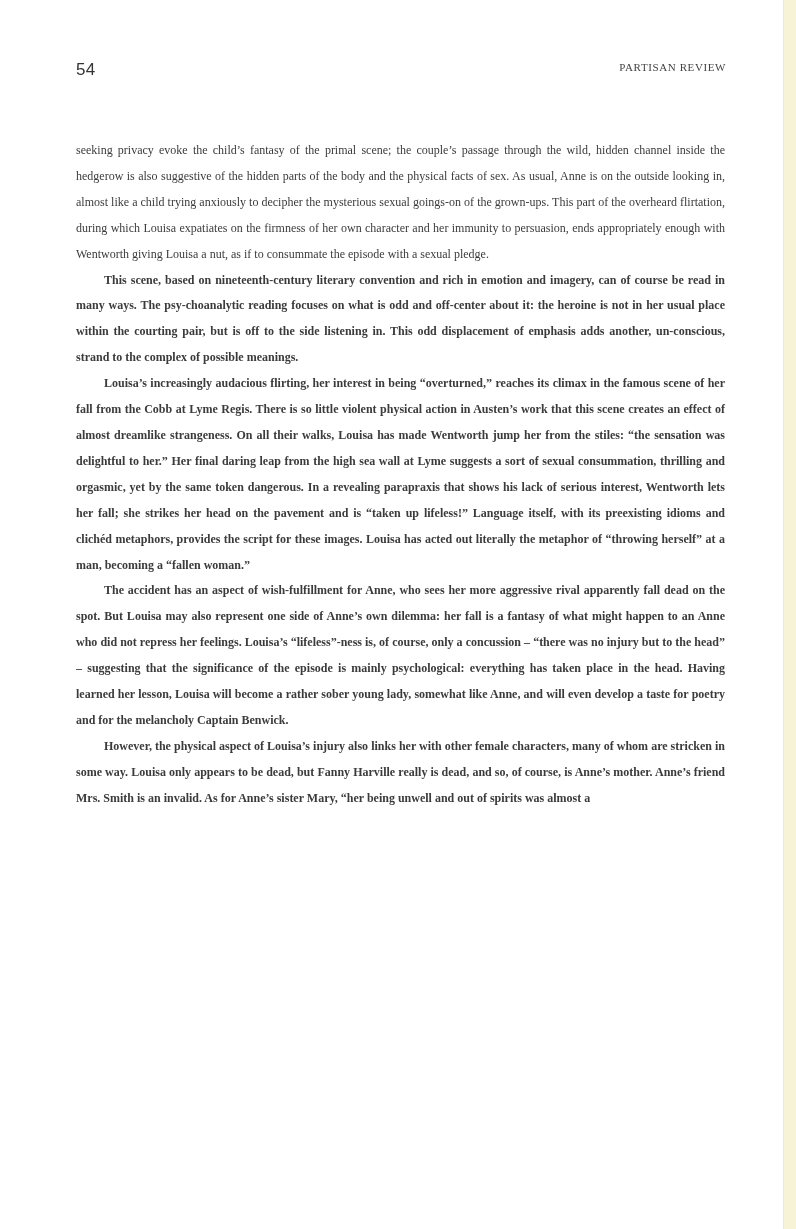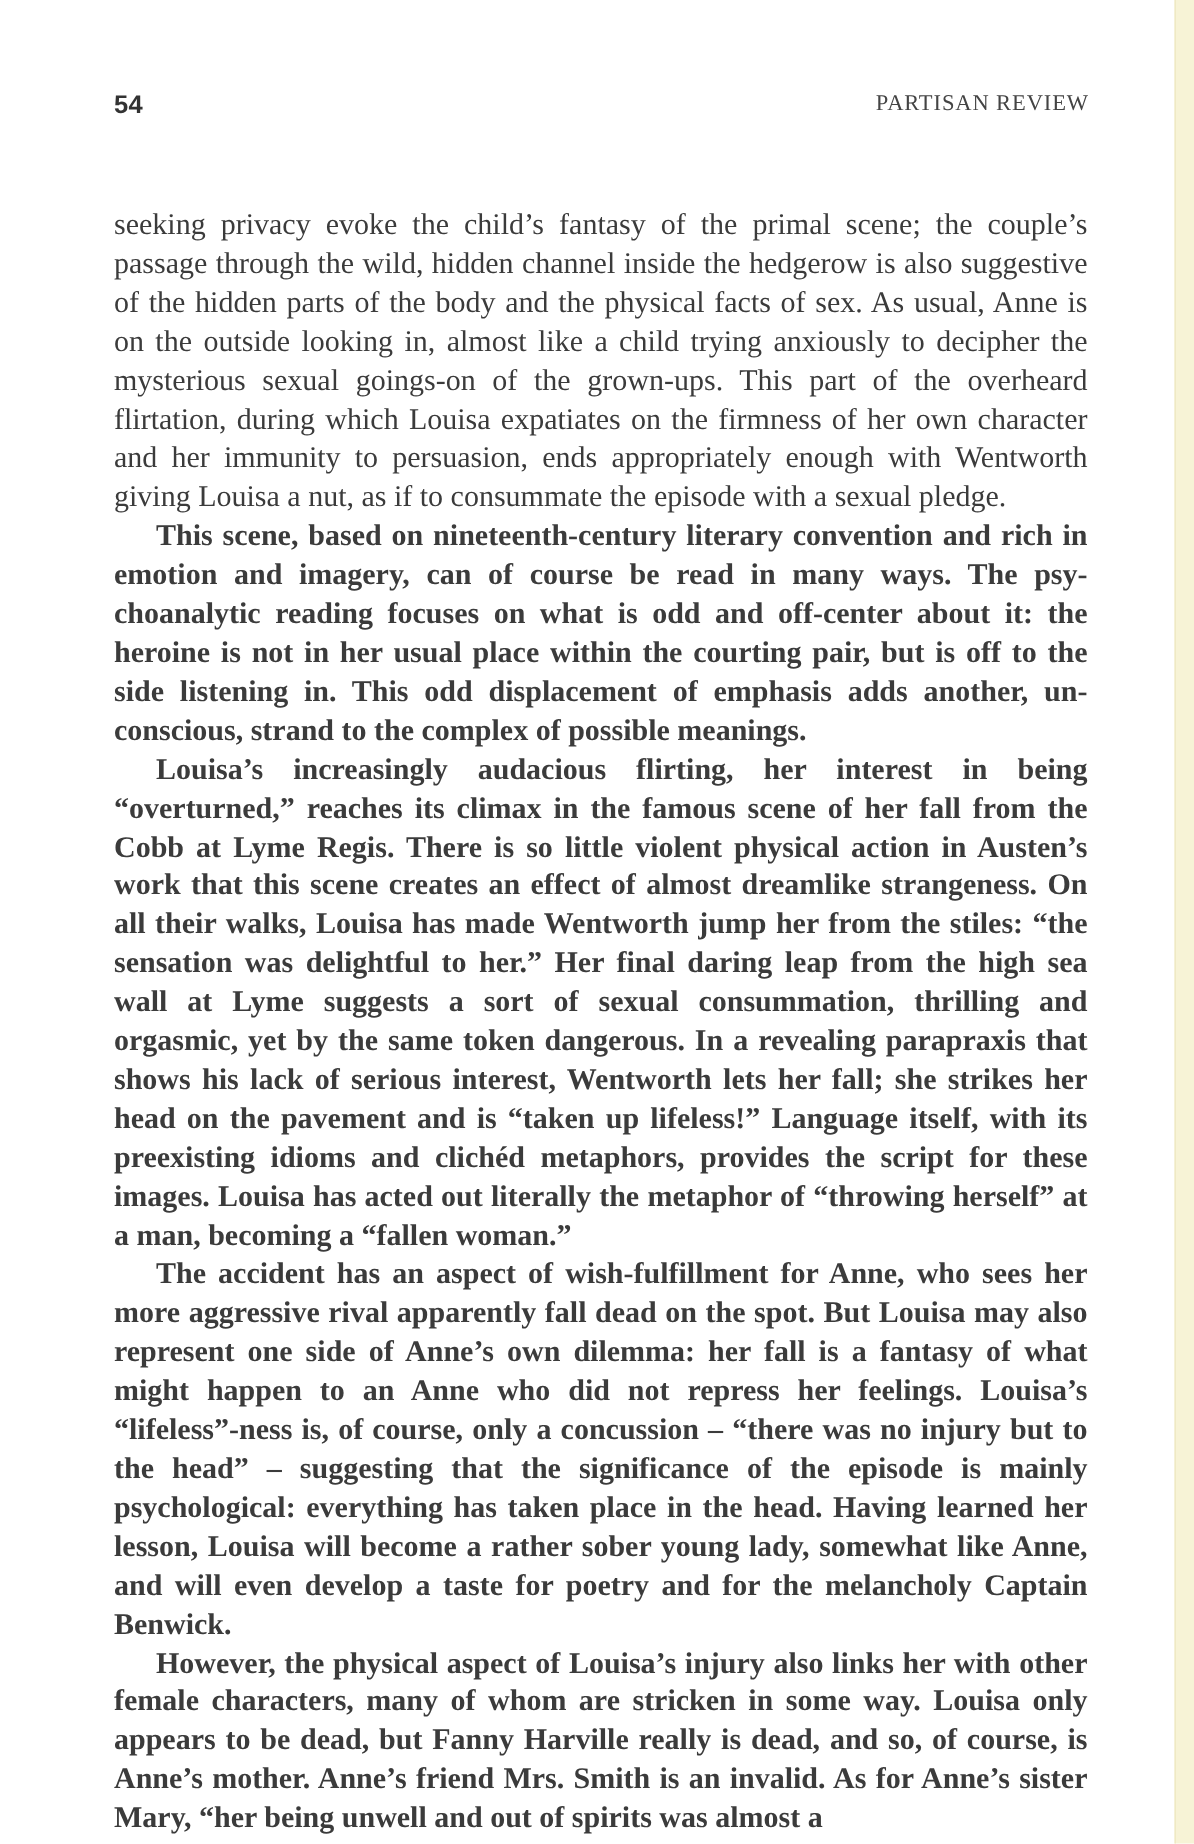--- a/index.html
+++ b/index.html
@@ -12,32 +12,32 @@
     .edge-strip {
       position: absolute; top: 0; right: 0; width: 12px; height: 1229px;
       background: #f7f3d6; border-left: 1px solid #efe9c4;
     }
     .running-head {
       position: absolute; top: 60px; left: 76px; width: 650px; height: 24px;
     }
     .page-number {
       position: absolute; left: 0; top: 0;
       font-family: "Liberation Sans", "DejaVu Sans", sans-serif;
-      font-weight: bold; font-size: 17px; color: #333;
+      font-weight: normal; font-size: 17px; color: #333;
       letter-spacing: 0.2px;
     }
     .journal-title {
       position: absolute; right: 0; top: 1px;
-      font-size: 15px; letter-spacing: 0.6px; color: #444;
+      font-size: 11px; letter-spacing: 0.6px; color: #444;
     }
     .body-text {
       position: absolute; top: 138px; left: 76px; width: 649px;
     }
     .body-text p {
-      margin: 0; font-size: 20px; line-height: 25.9px;
+      margin: 0; font-size: 12px; line-height: 25.9px;
       text-align: justify; color: #3b3b3b;
     }
     .body-text p.indent { text-indent: 28px; font-weight: bold; }
   </style>
 </head>
 <body>
 
 <div class="edge-strip"></div>
 
 <div class="running-head">

